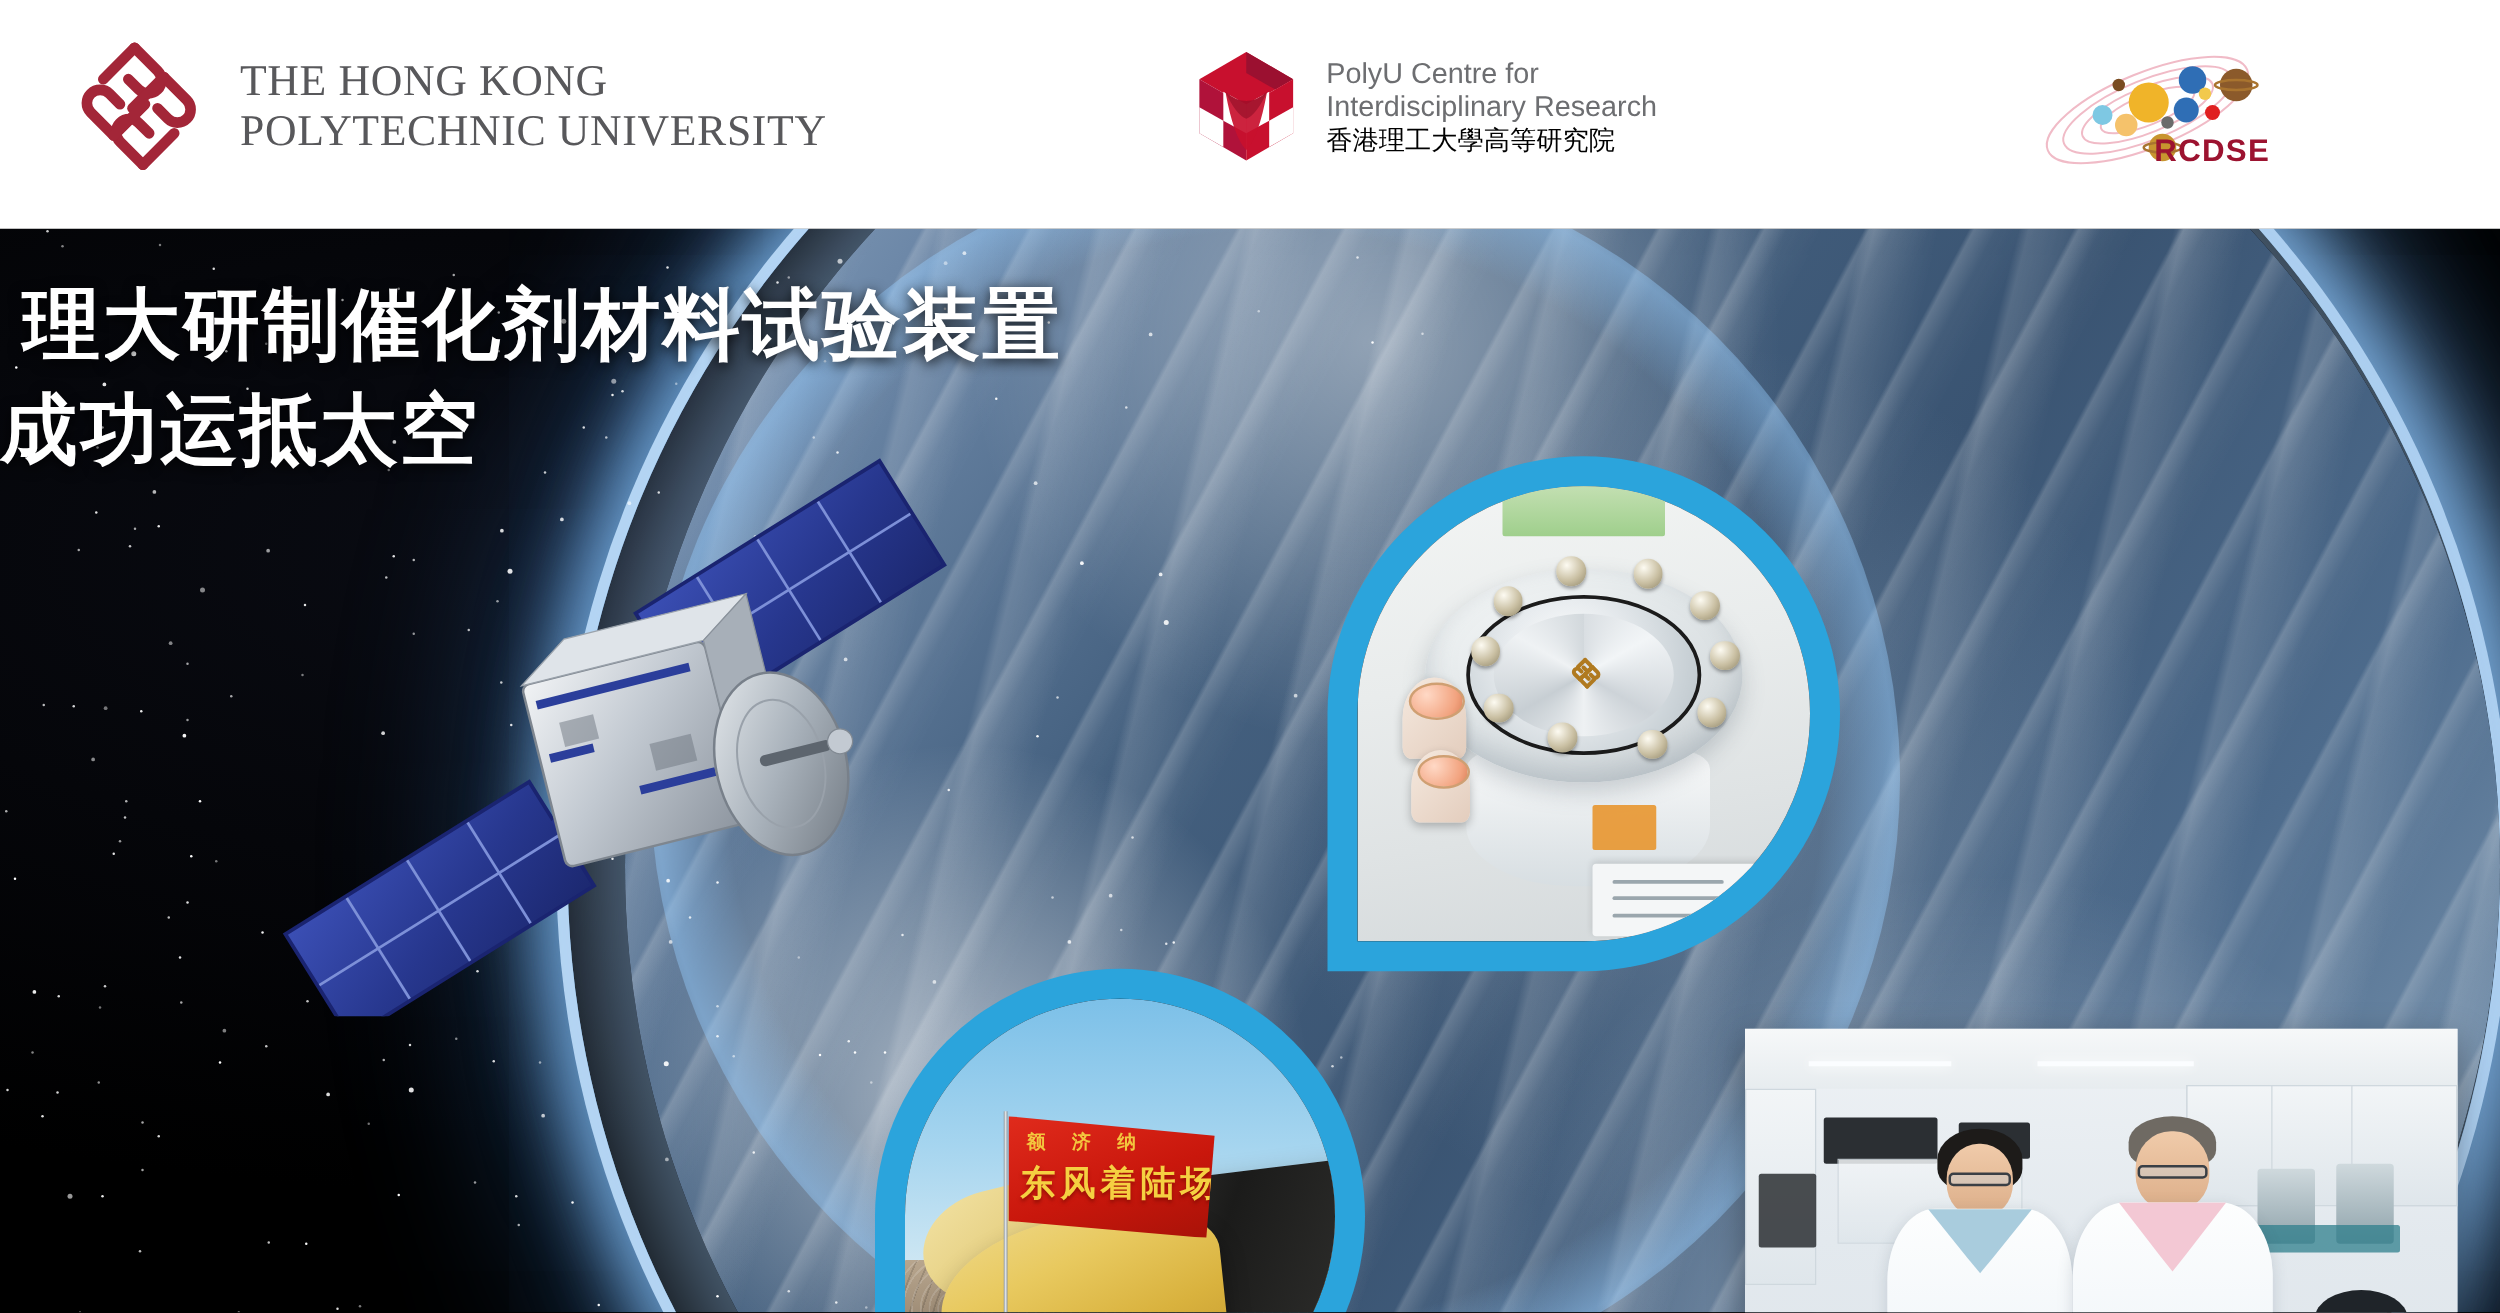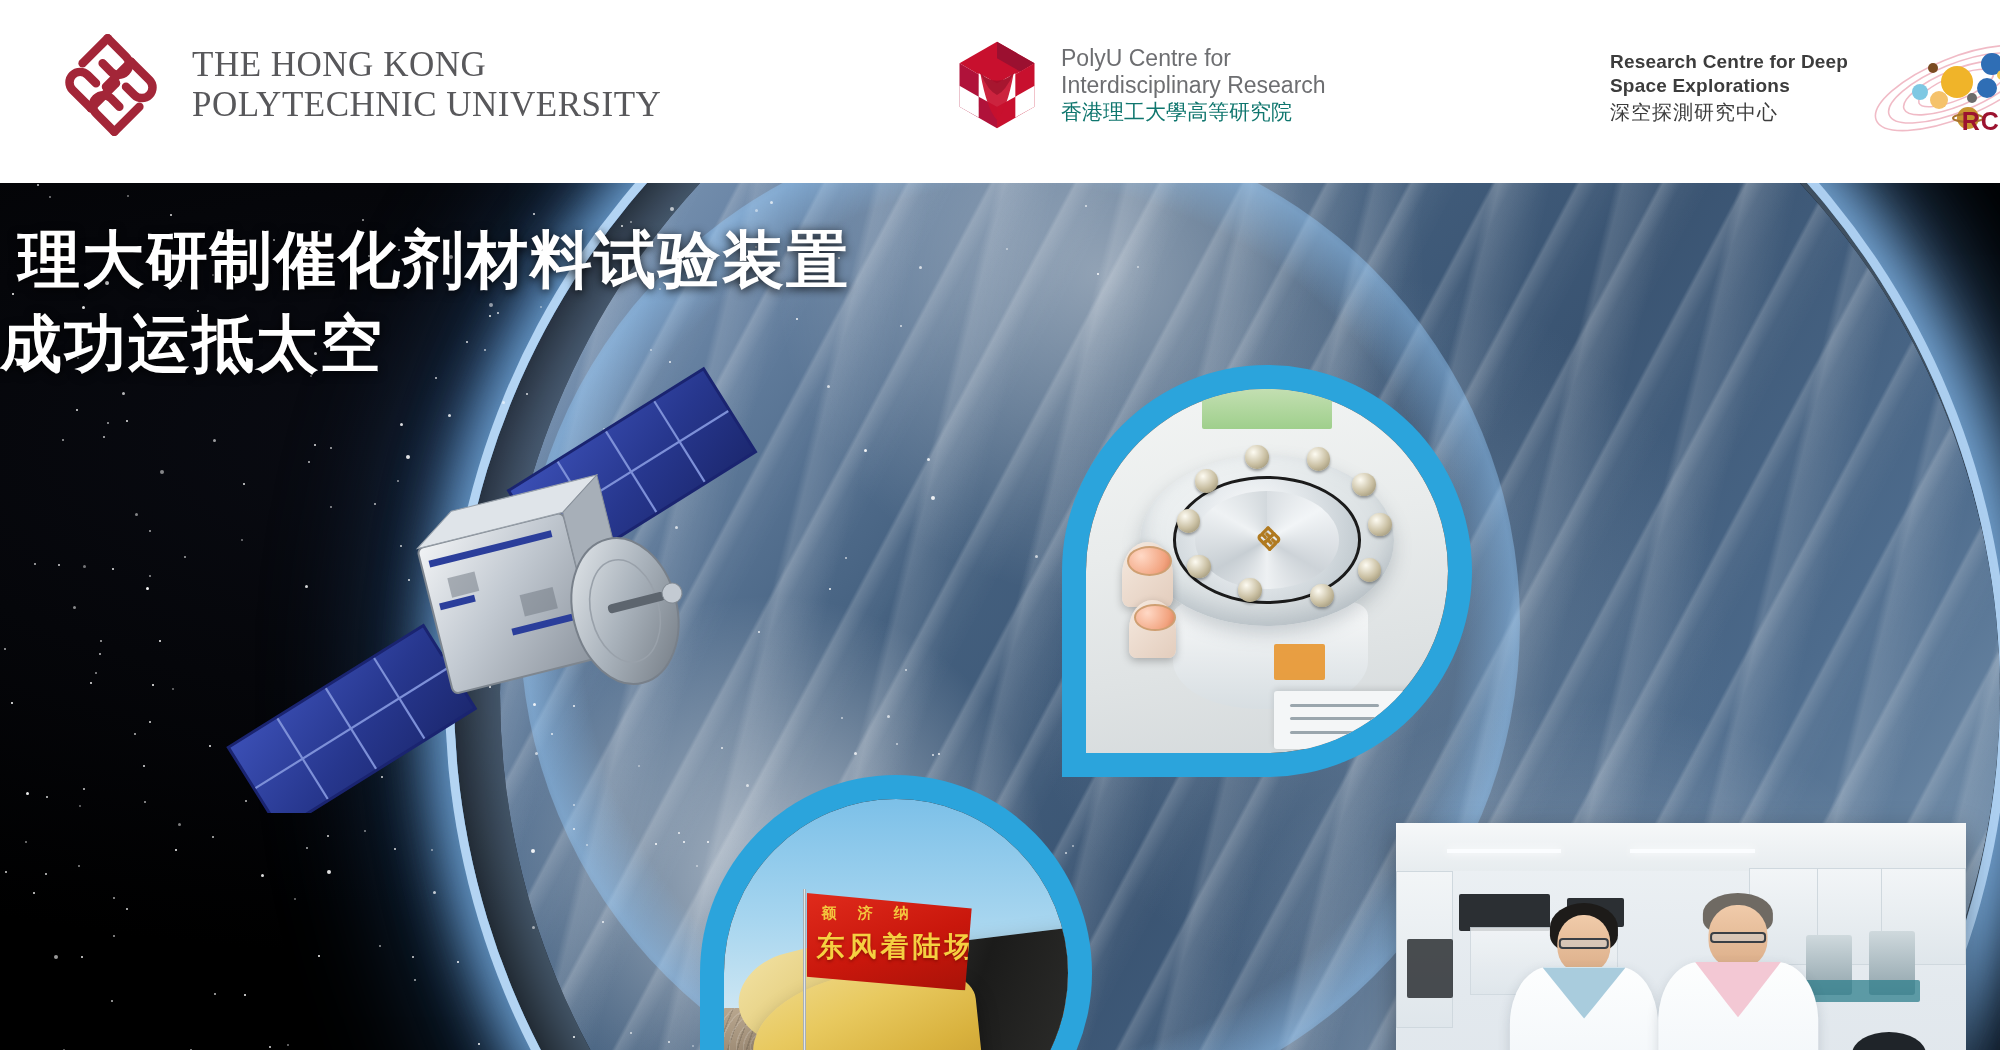--- a/index.html
+++ b/index.html
@@ -20,21 +20,21 @@
   .wm-l1{font-size:35px;line-height:40px;}
   .wm-l2{font-size:35px;line-height:40px;}
   .wm-cn{font-size:30px;line-height:38px;margin-top:3px;color:#4f4f52;
          font-family:"DejaVu Sans","Liberation Sans",sans-serif;letter-spacing:5px;}
 
   
   #pair-logo{left:955px;top:40px;}
   #pair-logo .cube{width:84px;height:90px;flex:0 0 84px;}
   #pair-logo .txt{margin-left:22px;}
   .pair-en{color:#6d6e71;font-size:23px;line-height:27px;white-space:nowrap;}
-  .pair-cn{color:#0f766e;font-size:21px;line-height:27px;white-space:nowrap;
+  .pair-cn{color:#000000;font-size:21px;line-height:27px;white-space:nowrap;
            font-family:"DejaVu Sans","Liberation Sans",sans-serif;}
 
   
   #rcdse-logo{left:1610px;top:40px;}
   #rcdse-logo .txt{text-align:left;}
   .rc-en{color:#3c3c3c;font-size:19px;line-height:24px;font-weight:bold;white-space:nowrap;letter-spacing:.2px;}
   .rc-cn{color:#3c3c3c;font-size:20px;line-height:28px;white-space:nowrap;
          font-family:"DejaVu Sans","Liberation Sans",sans-serif;letter-spacing:1px;}
   #rcdse-logo .orbit{width:200px;height:96px;margin-left:8px;flex:0 0 200px;position:relative;}
   .rcdse-mark{position:absolute;right:2px;bottom:0px;color:#9c1330;font-weight:bold;
@@ -209,25 +209,20 @@
         <path d="M30 40 Q50 58 70 40 Q60 62 50 66 Q40 62 30 40 Z" fill="#8E0D26" opacity=".6"></path>
       </svg>
       <div class="txt" data-name="pair-wordmark">
         <div class="pair-en" data-name="pair-name-line1">PolyU Centre for</div>
         <div class="pair-en" data-name="pair-name-line2">Interdisciplinary Research</div>
         <div class="pair-cn" data-name="pair-name-chinese">香港理工大學高等研究院</div>
       </div>
     </div>
 
     <div class="logo-block" id="rcdse-logo" data-name="rcdse-logo">
-      <div class="txt" data-name="rcdse-wordmark">
-        <div class="rc-en" data-name="rcdse-name-line1">Research Centre for Deep</div>
-        <div class="rc-en" data-name="rcdse-name-line2">Space Explorations</div>
-        <div class="rc-cn" data-name="rcdse-name-chinese">深空探測研究中心</div>
-      </div>
       <div class="orbit" data-name="orbit-planets-icon">
         <svg viewBox="0 0 200 96" width="200" height="96">
           <g fill="none" stroke="#F0B8C4" stroke-width="1.6" opacity=".95">
             <ellipse cx="100" cy="48" rx="86" ry="30" transform="rotate(-22 100 48)"></ellipse>
             <ellipse cx="100" cy="48" rx="72" ry="24" transform="rotate(-22 100 48)"></ellipse>
             <ellipse cx="100" cy="48" rx="56" ry="18" transform="rotate(-22 100 48)"></ellipse>
             <ellipse cx="100" cy="48" rx="40" ry="12" transform="rotate(-22 100 48)"></ellipse>
           </g>
           <circle cx="101" cy="42" r="16" fill="#F0B429"></circle>
           <circle cx="136" cy="24" r="11" fill="#2F6EB5"></circle>

